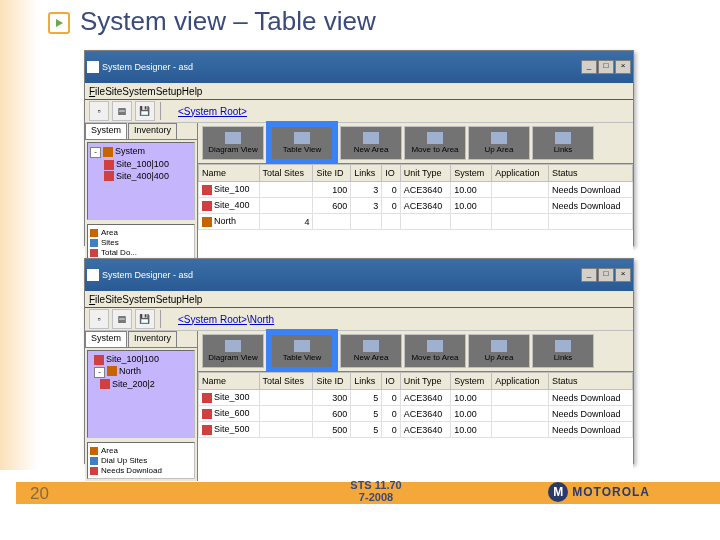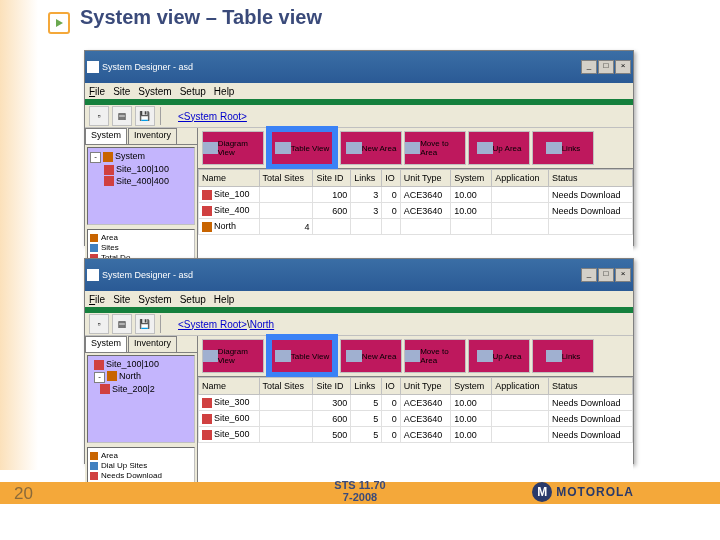--- a/index.html
+++ b/index.html
@@ -1,28 +1,28 @@
 <!DOCTYPE html>
 <html><head>
 <meta charset="utf-8">
 <style>
   html,body{margin:0;padding:0;font-family:Tahoma,Arial,sans-serif;font-size:10px;background:#fff;color:#000}
   .slide{position:relative;width:720px;height:540px;overflow:hidden}
   .left-strip{position:absolute;left:0;top:0;width:38px;height:470px;background:linear-gradient(to right,#f4a83a 0%,#fff 100%);opacity:.35}
   .bullet{position:absolute;left:48px;top:12px;width:18px;height:18px;border:2px solid #f4a83a;border-radius:3px;display:flex;align-items:center;justify-content:center}
   .bullet svg{width:10px;height:10px}
-  .title{position:absolute;left:80px;top:6px;font-size:20px;font-weight:bold;color:#3a4a7a}
+  .title{position:absolute;left:80px;top:6px;font-size:26px;font-weight:normal;color:#3a4a7a}
   .app{position:absolute;left:84px;width:548px;background:#ece9d8;border:1px solid #808080;box-shadow:2px 2px 4px rgba(0,0,0,.3)}
   .app1{top:50px;height:194px}
   .app2{top:258px;height:204px}
   .titlebar{height:32px;background:linear-gradient(#3a6ea5,#2a5a95);color:#fff;display:flex;align-items:center;padding:0 2px;font-size:9px}
   .titlebar .ticon{width:12px;height:12px;background:#fff;margin-right:3px}
   .titlebar .spacer{flex:1}
   .winbtn{width:14px;height:12px;background:#d4d0c8;border:1px solid #808080;margin-left:1px;font-size:8px;line-height:10px;text-align:center;color:#000}
-  .menubar{height:16px;background:#ece9d8;display:flex;align-items:center;padding:0 4px;gap:8px;font-size:10px;border-bottom:6px solid #15803d}
+  .menubar{height:16px;background:#ece9d8;display:flex;align-items:center;padding:0 4px;font-size:10px;border-bottom:1px solid #15803d}
   .menubar span u{text-decoration:underline}
   .toolbar{height:22px;background:#ece9d8;display:flex;align-items:center;padding:0 4px;gap:3px;border-bottom:1px solid #c0c0c0}
   .tbtn{width:18px;height:18px;border:1px solid #c0c0c0;background:#f0f0f0;display:flex;align-items:center;justify-content:center;font-size:9px}
   .sep{width:1px;height:18px;background:#a0a0a0;margin:0 2px}
   .breadcrumb{color:#0000cc;text-decoration:underline;font-size:10px;margin-left:12px}
   .body{display:flex;height:calc(100% - 54px)}
   .sidebar{width:112px;background:#ece9d8;border-right:1px solid #808080;display:flex;flex-direction:column}
   .tabs{height:16px;display:flex;background:#ece9d8;border-bottom:1px solid #808080}
   .tab{padding:1px 5px;font-size:9px;border:1px solid #808080;border-bottom:none;background:#fff;margin-right:1px}
   .tab.inactive{background:#ece9d8}
@@ -33,33 +33,33 @@
   .ticon2.red{background:#d04040}
   .tchild{margin-left:14px}
   .legend{background:#fff;border:1px inset #c0c0c0;margin:2px;padding:2px;font-size:8px}
   .legend div{margin:1px 0;white-space:nowrap}
   .lg{display:inline-block;width:8px;height:8px;margin-right:3px;vertical-align:middle}
   .lg.a{background:#c86400}
   .lg.b{background:#4080c0}
   .lg.c{background:#d04040}
   .main{flex:1;background:#fff;display:flex;flex-direction:column}
   .viewbar{height:36px;background:#ece9d8;display:flex;align-items:center;padding:2px 4px;gap:2px;border-bottom:1px solid #808080}
-  .vbtn{width:60px;height:32px;border:1px solid #c0c0c0;background:#be185d;display:flex;flex-direction:row;align-items:center;justify-content:center;font-size:8px;text-align:left}
+  .vbtn{width:60px;height:32px;border:1px solid #c0c0c0;background:#737373;display:flex;flex-direction:column;align-items:center;justify-content:center;font-size:8px;text-align:right}
   .vbtn.active{border:6px solid #3b82f6}
   .vbtn .vicon{width:16px;height:12px;background:#a0b0d0;margin-bottom:1px}
   .grid{flex:1;overflow:auto;background:#fff}
   table{border-collapse:collapse;width:100%;font-size:9px}
   th{background:#ece9d8;border:1px solid #c0c0c0;padding:1px 3px;text-align:left;font-weight:normal;height:14px}
   td{border:1px solid #e0e0e0;padding:1px 3px;height:13px;white-space:nowrap}
   td:nth-child(n+2){text-align:right}
   td.lft{text-align:left}
   .ricon{display:inline-block;width:10px;height:10px;margin-right:2px;vertical-align:middle}
   .ricon.area{background:#c86400}
   .ricon.site{background:#d04040}
-  .footer{position:absolute;left:0;bottom:0;width:656px;height:64px}
+  .footer{position:absolute;left:16px;bottom:0;width:656px;height:64px}
   .ybar{position:absolute;left:0;top:6px;width:720px;height:22px;background:#f4a83a}
   .pgnum{position:absolute;left:14px;top:8px;font-size:17px;color:#8a6a3a}
   .sts{position:absolute;left:0;top:3px;width:720px;text-align:center;font-size:11px;font-weight:bold;color:#3a4a7a;line-height:12px}
   .logo{position:absolute;right:22px;top:6px;display:flex;align-items:center;gap:4px}
   .logo .circ{width:20px;height:20px;border-radius:50%;background:#2a3a6a;display:flex;align-items:center;justify-content:center;color:#fff;font-weight:bold;font-size:12px}
   .logo .txt{font-size:12px;font-weight:bold;letter-spacing:1px;color:#2a3a6a}
 </style>
 </head>
 <body>
 

